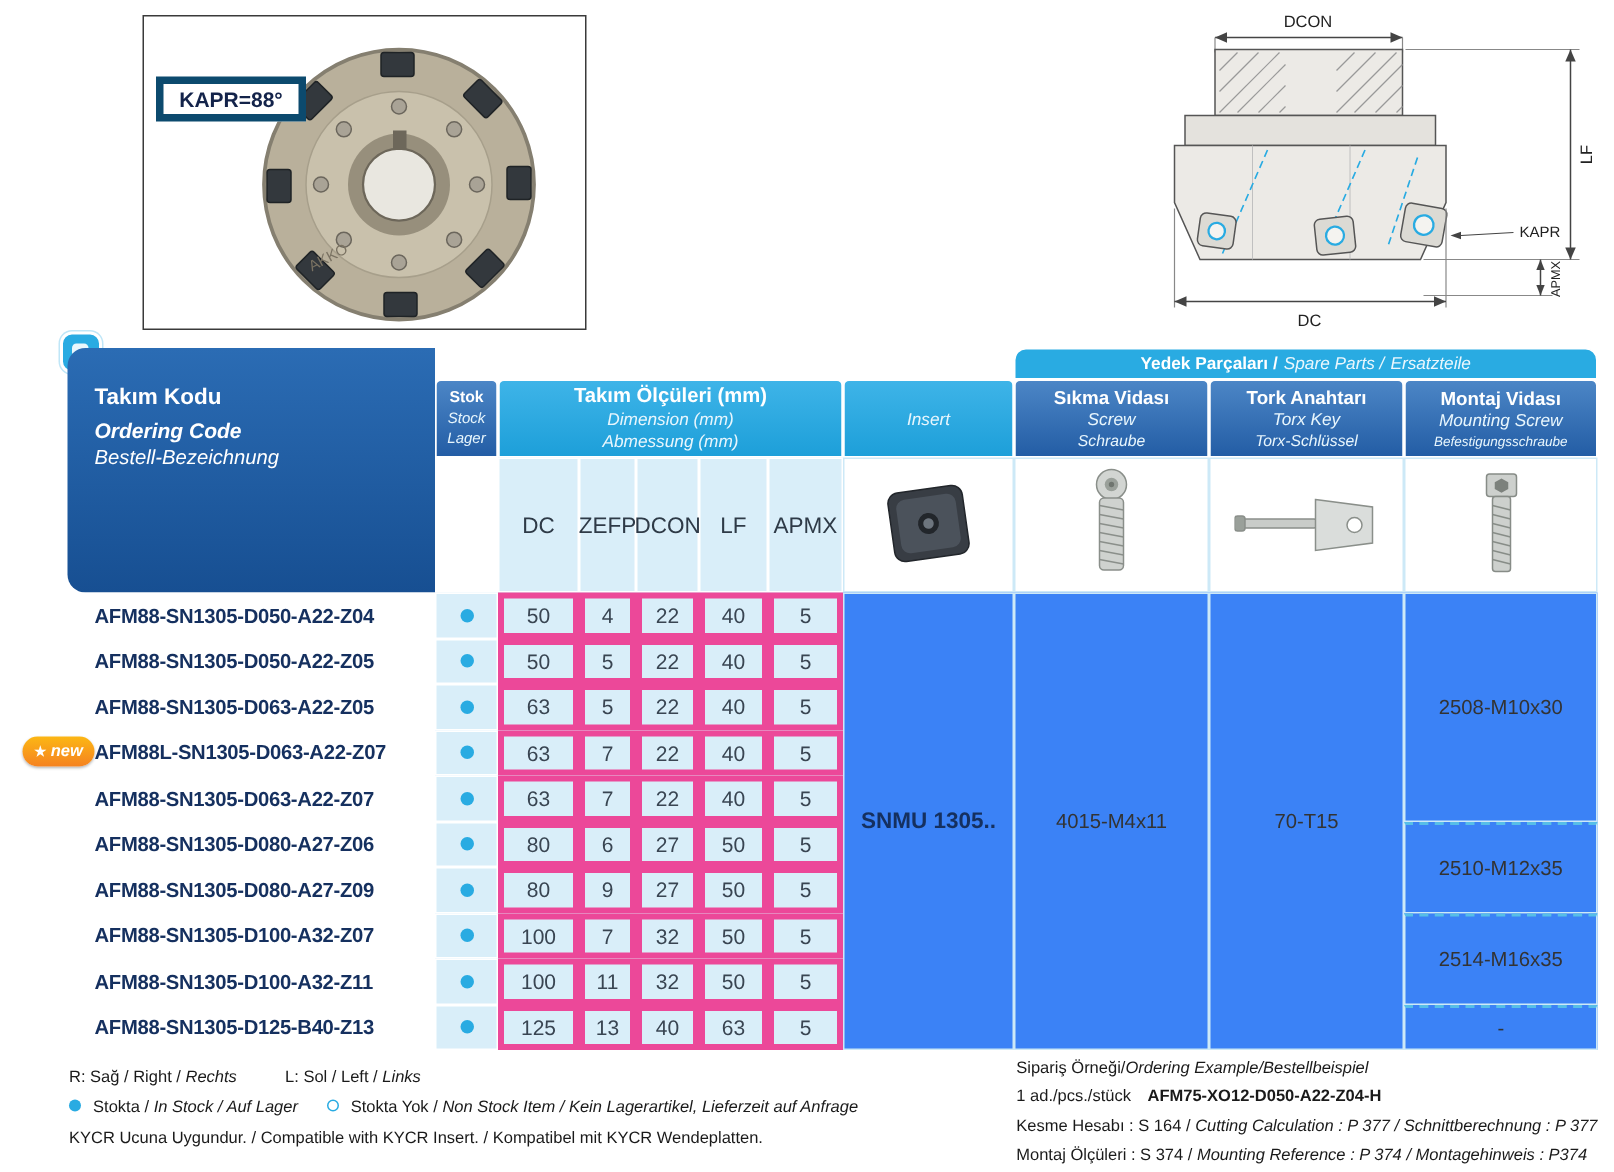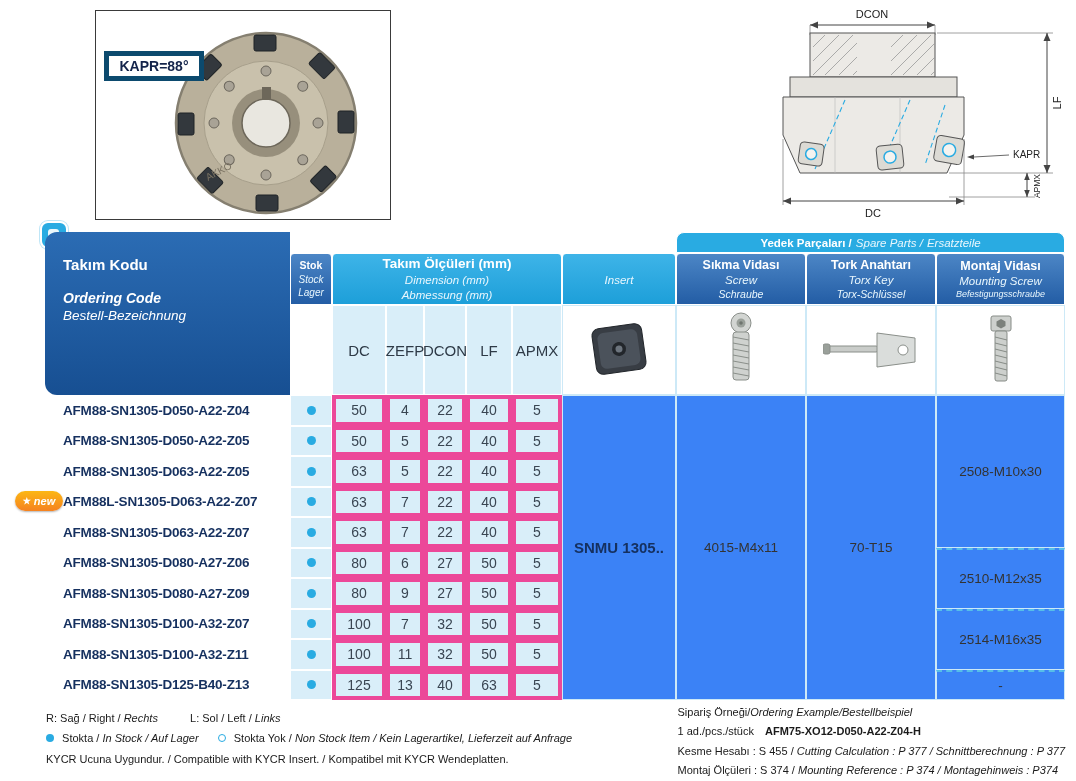--- a/index.html
+++ b/index.html
@@ -21,21 +21,21 @@
   .tab-deco-inner { position:absolute; left:6px; top:6px; width:11px; height:11px; background:#fff; border-radius:3px; opacity:.9; }
 
   
   .grid { position:absolute; left:45px; top:232px; width:1020px; height:468px; display:grid;
           grid-template-columns:245px 42px 54px 38px 42px 46px 50px 114px 130px 130px 129px;
           grid-template-rows:21px 52px 90px repeat(10, 30.5px); z-index:1; }
 
   .code-hd { grid-column:1; grid-row:1/4; background:linear-gradient(180deg,#2b6cb4,#174f92);
              border-radius:12px 0 0 12px; color:#fff; padding:24px 0 0 18px; }
   .code-hd .t1 { font-size:15px; font-weight:bold; }
-  .code-hd .t2 { font-size:14px; font-weight:bold; font-style:italic; margin-top:17px; }
+  .code-hd .t2 { font-size:14px; font-weight:bold; font-style:italic; margin-top:6px; }
   .code-hd .t3 { font-size:13.5px; font-style:italic; margin-top:2px; }
 
   .spare-bar { grid-column:9/12; grid-row:1; background:#29ABE2; border:1px solid #fff; border-radius:8px 8px 0 0;
                color:#fff; display:flex; align-items:center; justify-content:center; gap:4px; font-size:11.5px; }
   .spare-bar .b { font-weight:bold; }
   .spare-bar .i { font-style:italic; color:#eaf7fd; }
 
   .hd { border:1px solid #fff; border-radius:4px 4px 0 0; color:#fff; display:flex; flex-direction:column;
         align-items:center; justify-content:center; text-align:center; line-height:1.3; }
   .hd-cyan { background:linear-gradient(180deg,#3eb4e8,#1d9fd9); }
@@ -465,20 +465,20 @@
 
   <div class="foot-right">
     <div>
       <span>Sipariş Örneği/</span><i>Ordering Example/Bestellbeispiel</i>
     </div>
     <div>
       <span>1 ad./pcs./stück</span>
       <span class="code-b">AFM75-XO12-D050-A22-Z04-H</span>
     </div>
     <div>
-      <span>Kesme Hesabı : S 455 /</span> <i>Cutting Calculation : P 377 / Schnittberechnung : P 377</i>
+      <span>Kesme Hesabı : S 164 /</span> <i>Cutting Calculation : P 377 / Schnittberechnung : P 377</i>
     </div>
     <div>
       <span>Montaj Ölçüleri :  S 374 /</span> <i>Mounting Reference : P 374 / Montagehinweis : P374</i>
     </div>
   </div>
 
 </div>
 
 </body></html>

